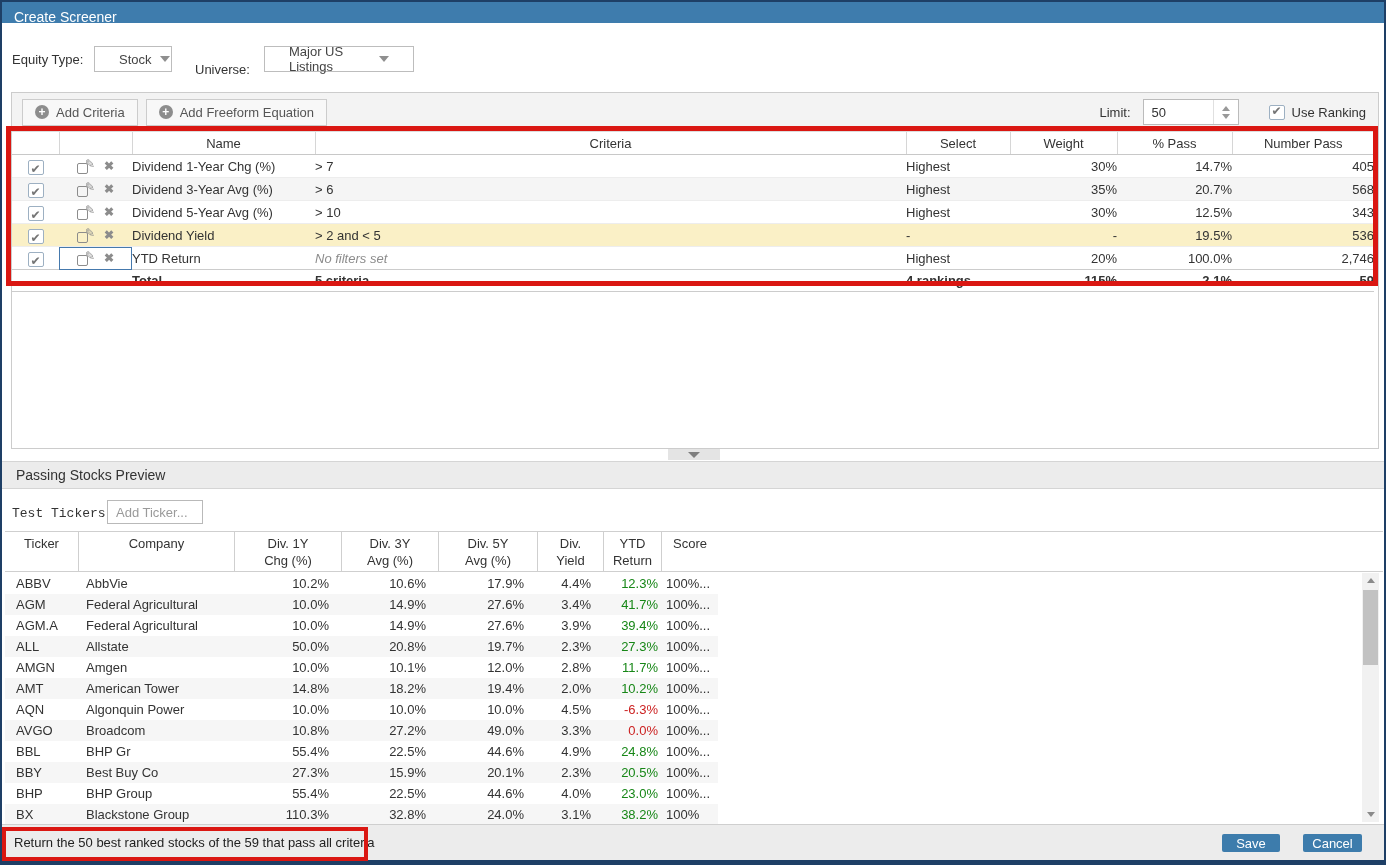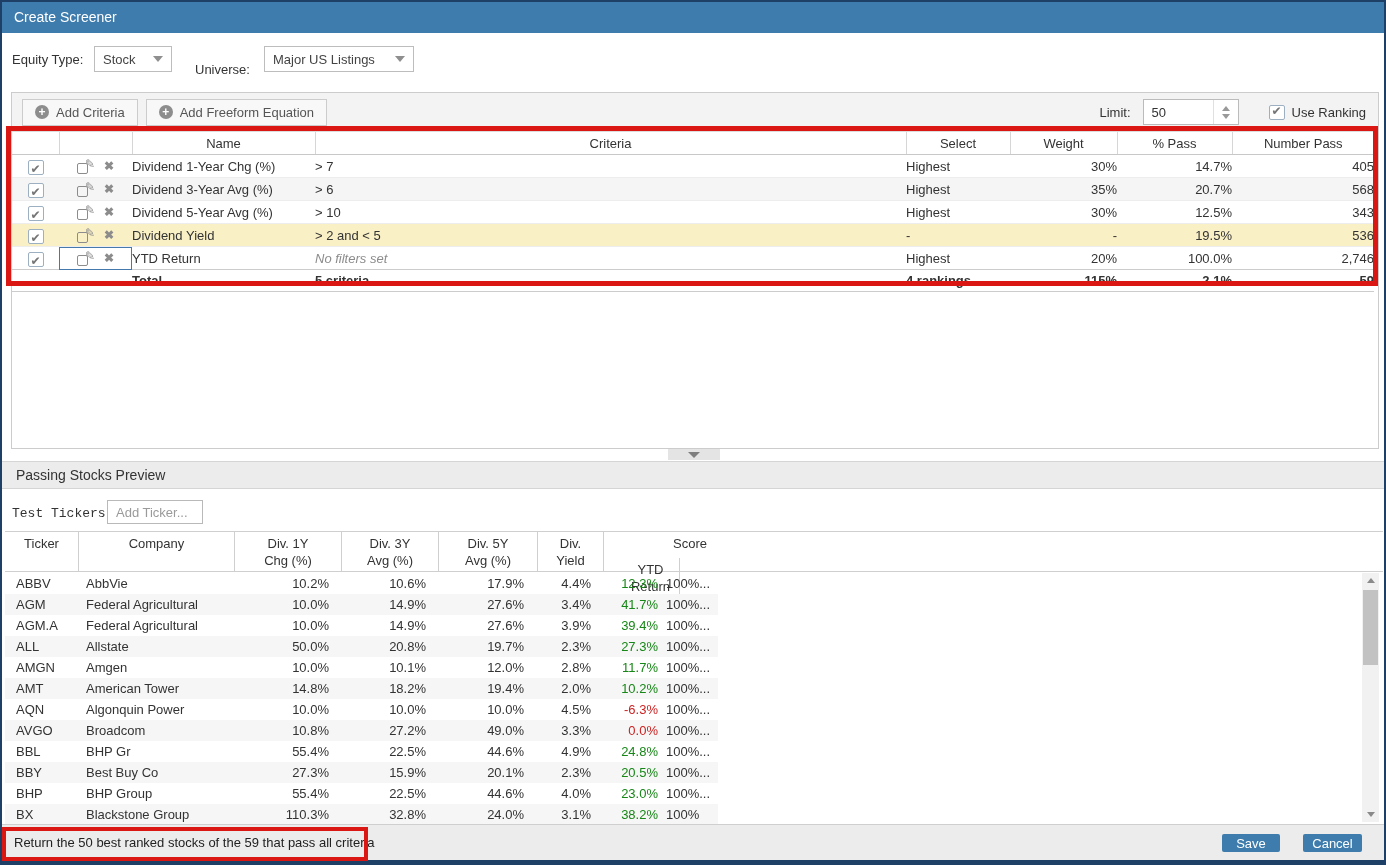--- a/index.html
+++ b/index.html
@@ -2,26 +2,26 @@
 <html><head>
 <meta charset="utf-8">
 <style>
   html,body{margin:0;padding:0;background:#fff;}
   #window{
     position:relative;width:1386px;height:865px;box-sizing:border-box;
     border:2px solid #1e3f66;background:#fff;overflow:hidden;
     font-family:"Liberation Sans",sans-serif;font-size:13px;color:#333;
   }
   
-  .titlebar{position:absolute;left:0;top:0;width:100%;height:31px;background:#3e7cad;}
+  .titlebar{position:absolute;left:0;top:0;width:100%;height:21px;background:#3e7cad;}
   .titlebar span{display:block;padding-left:12px;line-height:31px;color:#fff;font-size:14px;}
   
   .lbl{position:absolute;color:#333;}
   .ddl{position:absolute;height:26px;box-sizing:border-box;border:1px solid #bdbdbd;background:#fff;
-       display:flex;align-items:center;padding:0 8px;cursor:pointer;}
+       display:flex;align-items:center;padding:0 24px;cursor:pointer;}
   .ddl .txt{flex:1;color:#444;}
   .tri-down{width:0;height:0;border-left:5px solid transparent;border-right:5px solid transparent;border-top:6px solid #8f8f8f;margin-left:8px;}
   
   .panel{position:absolute;left:9px;top:90px;width:1368px;height:357px;box-sizing:border-box;border:1px solid #ccc;background:#fff;}
   .toolbar{height:39px;box-sizing:border-box;background:#f3f3f3;border-bottom:1px solid #ddd;display:flex;align-items:center;}
   .tbtn{display:flex;align-items:center;gap:7px;margin-left:10px;padding:0 12px;height:25px;background:#f8f8f8;
         border:1px solid #ccc;color:#555;cursor:pointer;white-space:nowrap;}
   .plus{width:14px;height:14px;border-radius:50%;background:#8d8d8d;color:#fff;font-size:12px;font-weight:bold;
         line-height:14px;text-align:center;}
   .spacer{flex:1;}
@@ -269,21 +269,21 @@
         <div>Avg (%)</div>
       </div>
       <div class="shc" style="left: 434px; width: 99px;">
         <div>Div. 5Y</div>
         <div>Avg (%)</div>
       </div>
       <div class="shc" style="left: 533px; width: 66px;">
         <div>Div.</div>
         <div>Yield</div>
       </div>
-      <div class="shc" style="left: 617px; width: 58px; margin-top: 26px;">
+      <div class="shc" style="left: 599px; width: 58px;">
         <div>YTD</div>
         <div>Return</div>
       </div>
       <div class="shc noborder" style="left: 657px; width: 56px;">
         <div>Score</div>
       </div>
     </div>
   <div class="stock-body" id="stock-body">
       <div class="srow">
         <span class="s-ticker">ABBV</span>

